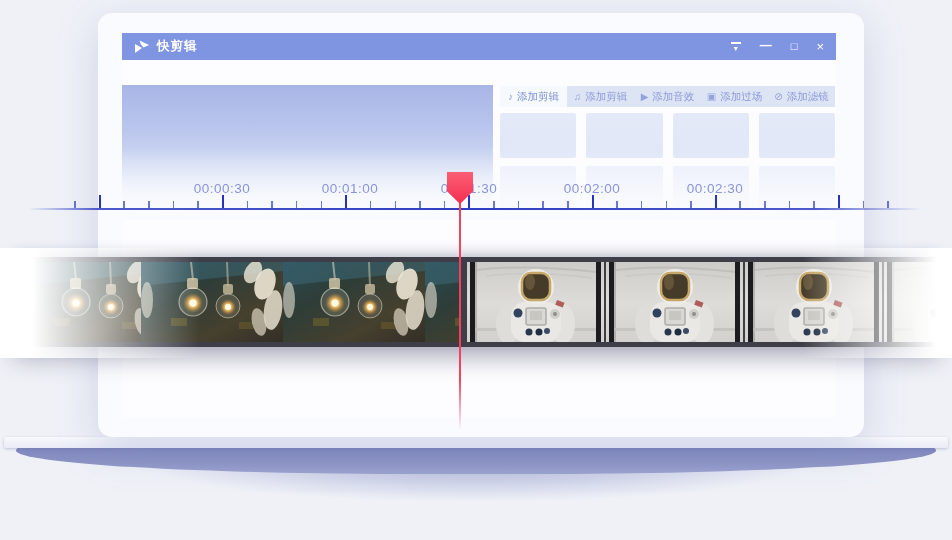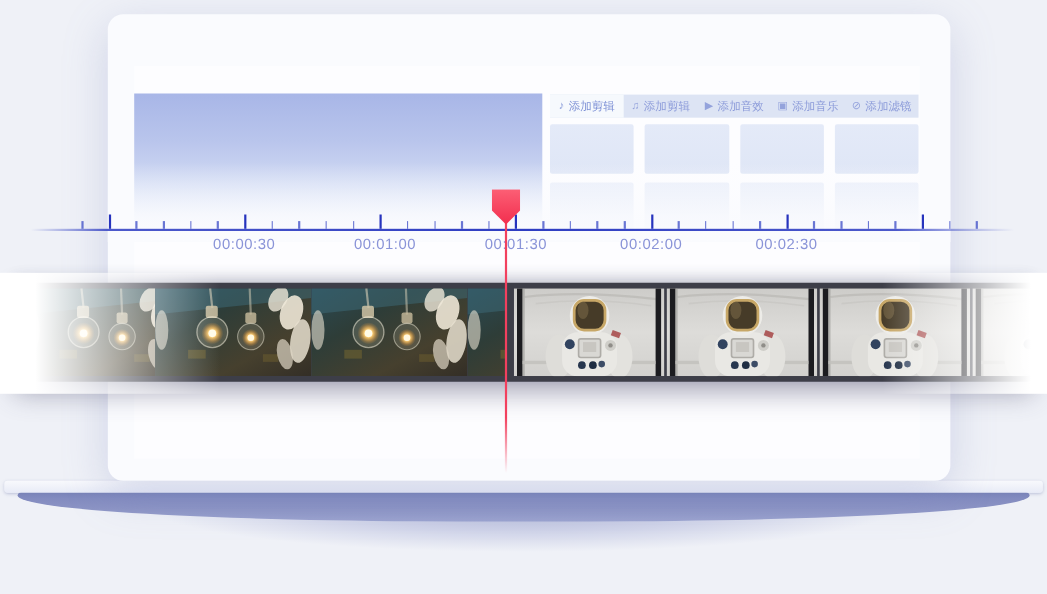--- a/index.html
+++ b/index.html
@@ -46,21 +46,21 @@
   .asset-grid{position:absolute;left:500px;top:113px;width:335px;height:98px;
     display:grid;grid-template-columns:repeat(4,1fr);grid-template-rows:45px 45px;gap:8px 10px;}
   .card{background:linear-gradient(180deg,#e4eaf8,#dfe6f6);border-radius:2px;}
   .card.row1{opacity:.8;}
 
   
   .tl-fade{position:absolute;left:98px;top:148px;width:766px;height:72px;
     background:linear-gradient(180deg,rgba(250,251,254,0),rgba(250,251,254,.85) 68%,#fafbfe 100%);}
 
   
-  .time-labels{position:absolute;left:0;top:181px;width:952px;height:16px;margin-top:33px;}
+  .time-labels{position:absolute;left:0;top:181px;width:952px;height:16px;}
   .time-label{position:absolute;transform:translateX(-50%);font-size:13.5px;color:#8a94d8;letter-spacing:.5px;}
   .ruler-line{position:absolute;left:28px;top:208px;width:894px;height:2px;
     background:linear-gradient(90deg,rgba(46,61,194,0),rgba(46,61,194,.85) 8%,#2e3dc2 50%,rgba(46,61,194,.85) 88%,rgba(46,61,194,0));}
   .ruler-ticks{position:absolute;left:0;top:0;width:952px;height:212px;}
   .tick{position:absolute;width:1.5px;height:7px;top:201px;background:#3a49c5;opacity:.75;}
   .tick.major{width:2px;height:13px;top:195px;background:#2633bd;opacity:1;}
 
   
   .playhead-marker{position:absolute;left:447px;top:172px;width:26px;height:32px;z-index:40;
     background:linear-gradient(180deg,#fc5f75,#f22e4e);
@@ -87,39 +87,55 @@
 
 <div class="stage">
 
   <div class="bottom-glow"></div>
   <div class="base-curve"></div>
   <div class="deck"></div>
 
   <div class="screen-panel"></div>
 
   <div class="window-body"></div>
+  <div class="titlebar">
+    <span class="app-logo">
+      <svg width="16" height="14" viewBox="0 0 16 14">
+        <path d="M1 4 L8 8 L1 13 Z" fill="#fff"></path>
+        <path d="M5.5 0.5 L15 5 L9.5 7.5 L7 4.5 Z" fill="#fff"></path>
+      </svg>
+    </span>
+    <span class="app-title">快剪辑</span>
+    <span class="tb-spacer"></span>
+    <span class="tb-controls">
+      <span class="ctl ctl-collapse">▼</span>
+      <span class="ctl ctl-min">—</span>
+      <span class="ctl ctl-max">□</span>
+      <span class="ctl ctl-close">×</span>
+    </span>
+  </div>
 
   <div class="preview"></div>
 
   <div class="tab-bar">
       <div class="tab active">
         <span class="tab-icon">♪</span>
         <span class="tab-label">添加剪辑</span>
       </div>
       <div class="tab">
         <span class="tab-icon">♫</span>
         <span class="tab-label">添加剪辑</span>
       </div>
       <div class="tab">
         <span class="tab-icon">▶</span>
         <span class="tab-label">添加音效</span>
       </div>
       <div class="tab">
         <span class="tab-icon">▣</span>
-        <span class="tab-label">添加音乐</span>
+        <span class="tab-label">添加过场</span>
       </div>
       <div class="tab">
         <span class="tab-icon">⊘</span>
         <span class="tab-label">添加滤镜</span>
       </div>
     </div>
   <div class="asset-grid">
       <div class="card"></div>
       <div class="card"></div>
       <div class="card"></div>

